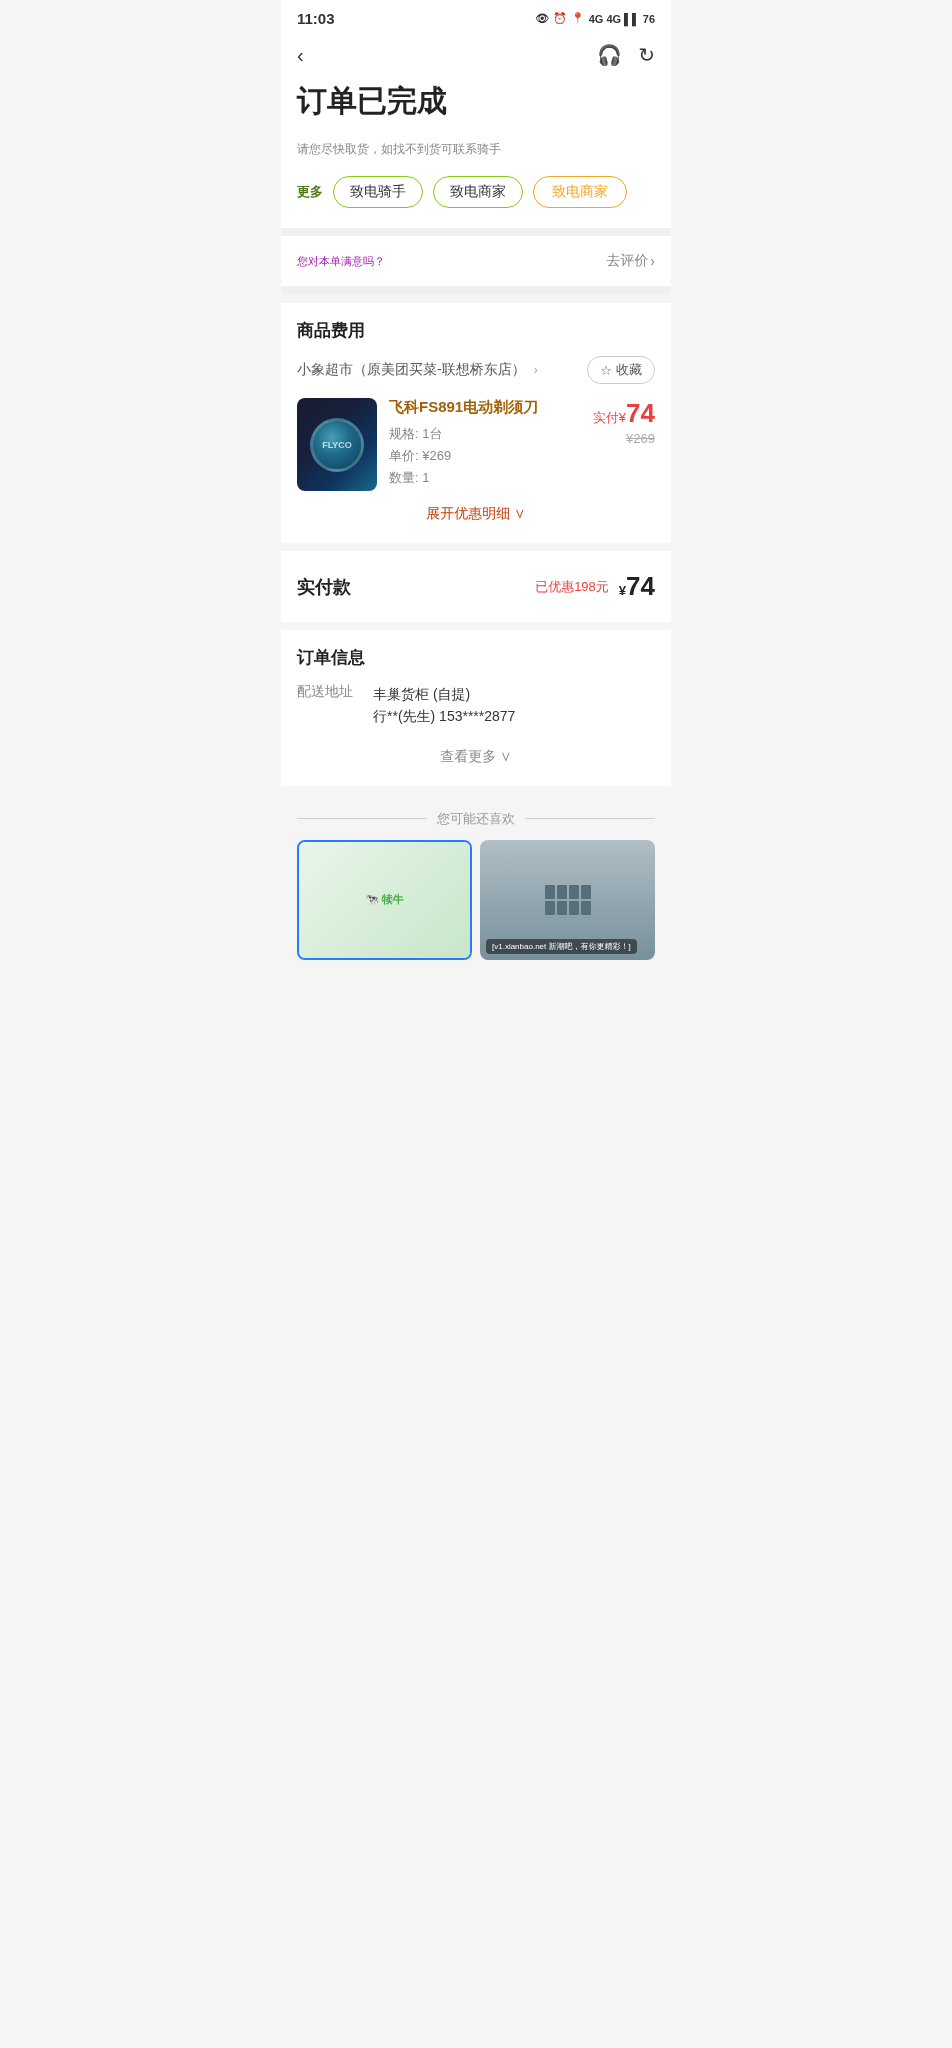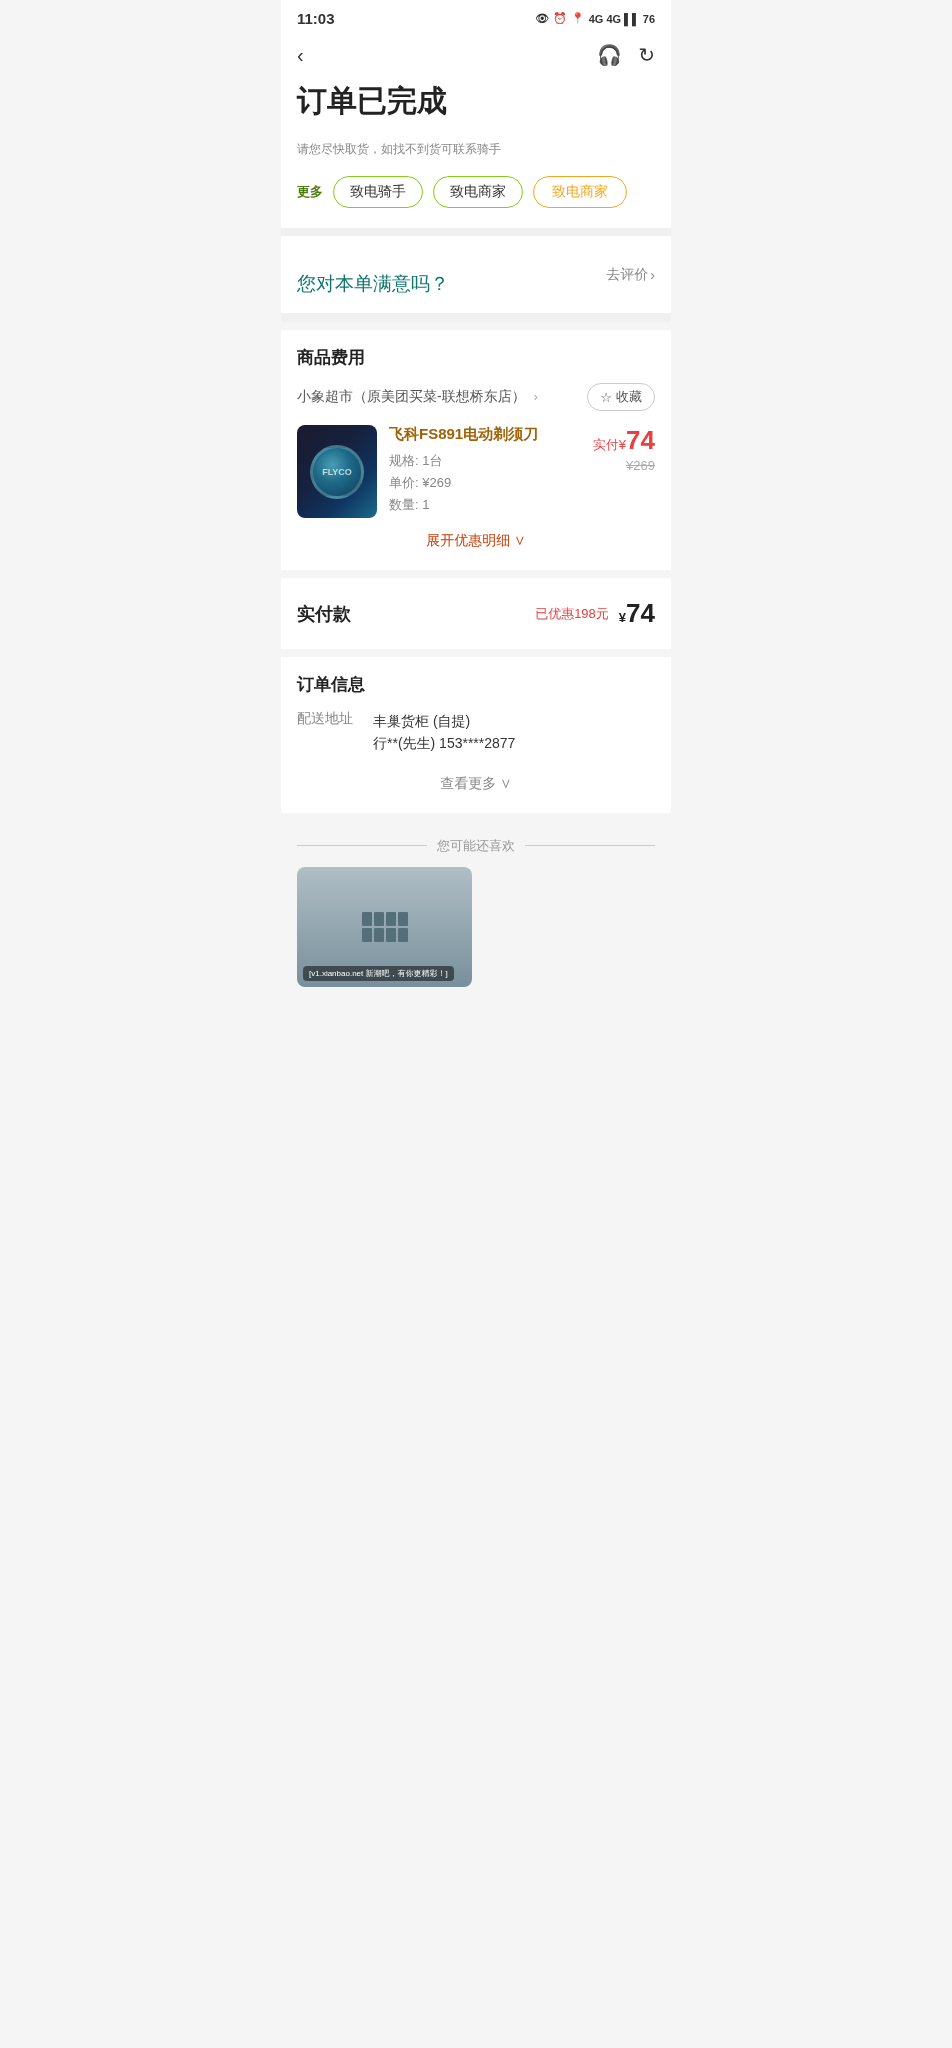--- a/index.html
+++ b/index.html
@@ -93,21 +93,21 @@
 
     
     .rating-row {
       background: #fff;
       display: flex;
       justify-content: space-between;
       align-items: center;
       padding: 16px 16px;
       border-bottom: 1px solid #f0f0f0;
     }
-    .rating-text { font-size: 19px; color: #0f766e; margin-top: 19px; }
+    .rating-text { font-size: 11px; color: #a21caf; }
     .rating-link { font-size: 14px; color: #888; display: flex; align-items: center; gap: 2px; }
 
     
     .card {
       background: #fff;
       margin-top: 8px;
       padding: 16px;
     }
     .card-title {
       font-size: 17px;
@@ -454,20 +454,25 @@
   </div>
 </div>
 
 <div class="recommend-section">
   <div class="recommend-title-row">
     <div class="recommend-line"></div>
     <span class="recommend-title">您可能还喜欢</span>
     <div class="recommend-line"></div>
   </div>
   <div class="recommend-grid">
+    <div class="recommend-item recommend-item-left">
+      <div class="rec-img-placeholder">
+        <span class="rec-logo">🐄 犊牛</span>
+      </div>
+    </div>
     <div class="recommend-item">
       <div class="rec-img-placeholder rec-img-placeholder-right" style="position:relative;">
         <div style="width:100%;height:100%;background:linear-gradient(180deg,#b0bec5 0%,#78909c 100%);display:flex;align-items:center;justify-content:center;">
           <div style="display:grid;grid-template-columns:repeat(4,1fr);gap:2px;padding:8px;">
             <div style="width:10px;height:14px;background:#546e7a;border-radius:1px;"></div>
             <div style="width:10px;height:14px;background:#546e7a;border-radius:1px;"></div>
             <div style="width:10px;height:14px;background:#546e7a;border-radius:1px;"></div>
             <div style="width:10px;height:14px;background:#546e7a;border-radius:1px;"></div>
             <div style="width:10px;height:14px;background:#546e7a;border-radius:1px;"></div>
             <div style="width:10px;height:14px;background:#546e7a;border-radius:1px;"></div>

